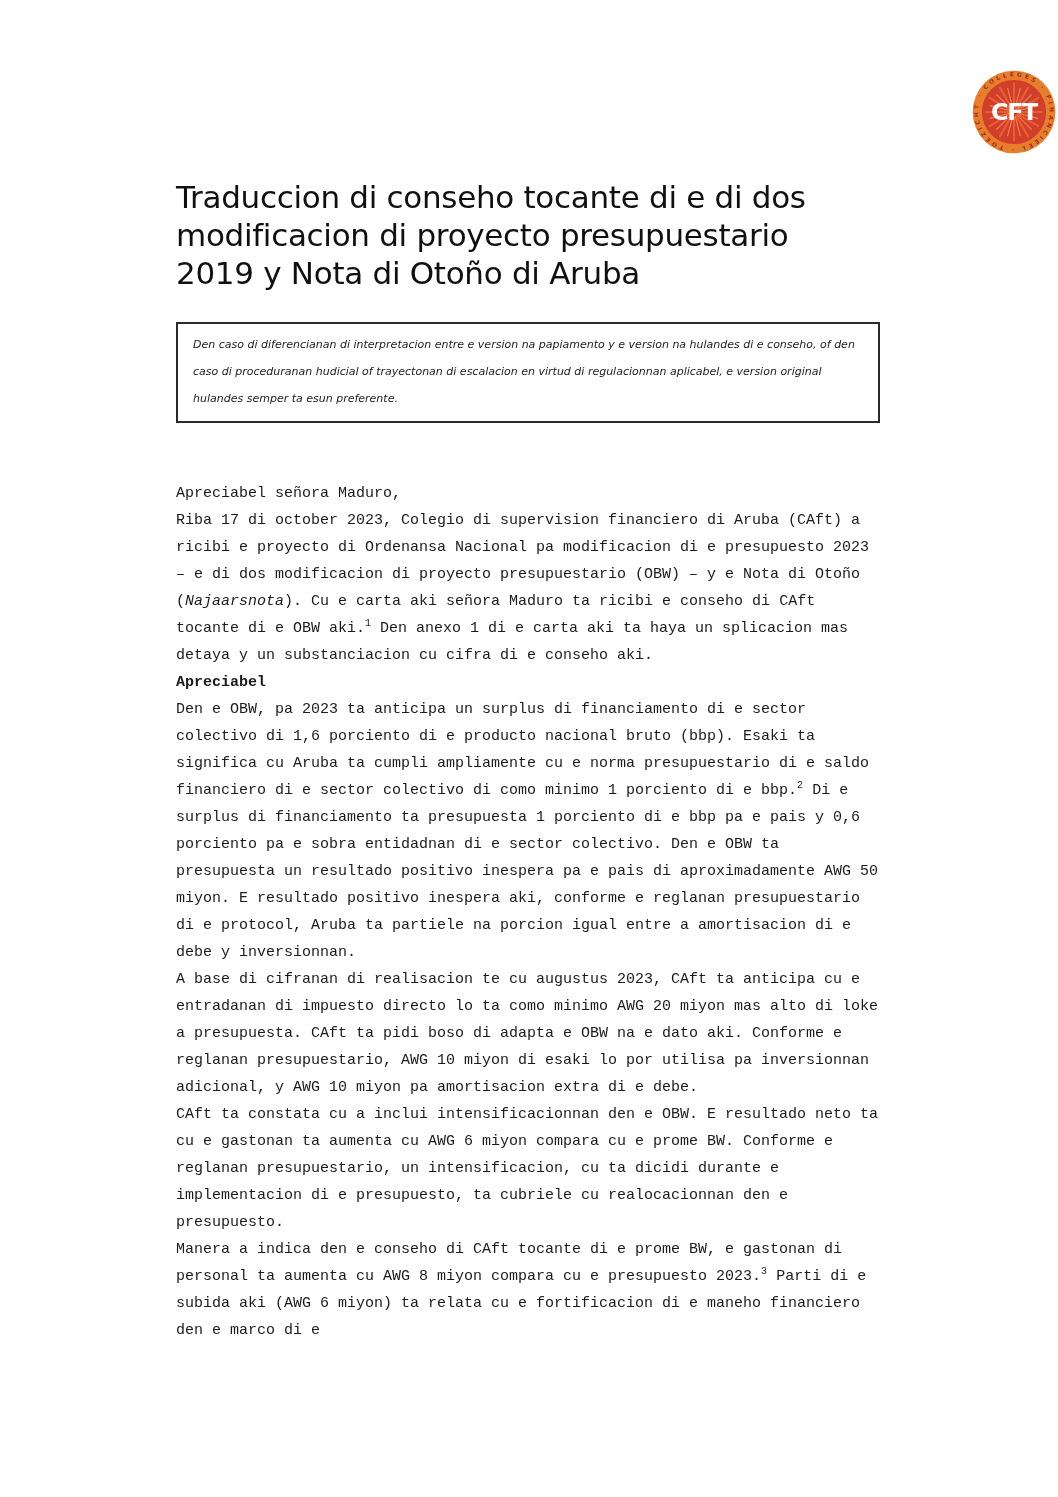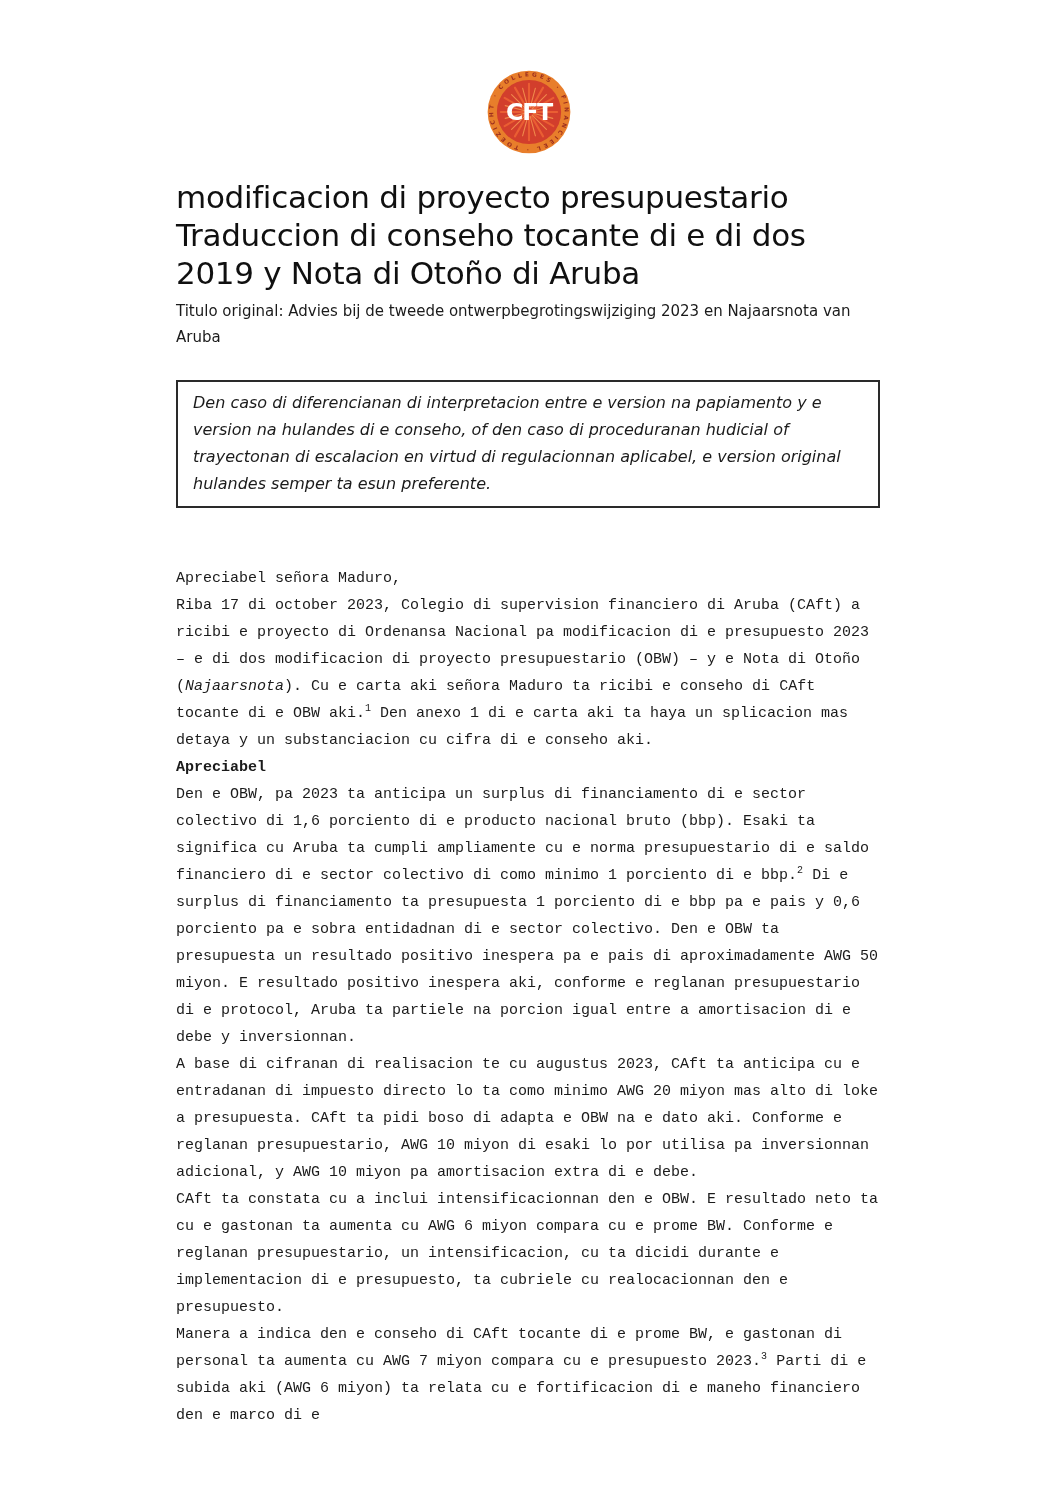--- a/index.html
+++ b/index.html
@@ -4,35 +4,35 @@
 <style>
   html,body { margin:0; padding:0; background:#ffffff; }
   .page {
     position:relative;
     width:1058px; height:1497px;
     background:#ffffff;
     font-family:"DejaVu Sans","Liberation Sans",sans-serif;
     color:#1b1b1b;
     overflow:hidden;
   }
-  .logo-wrap { padding-top:68px; text-align:center; }
+  .logo-wrap { padding-top:68px; text-align:right; }
   svg.logo { width:88px; height:88px; display:inline-block; }
   .content { margin-left:176px; width:706px; }
   h1.title {
     margin:18px 0 6px 0;
     font-size:31px; line-height:38px;
     font-weight:400; color:#101010; letter-spacing:-0.3px;
   }
   .subtitle { margin:2px 0 0 0; font-size:15px; line-height:26px; }
   .disclaimer-box {
     margin-top:30px;
     border:2px solid #2a2a2a;
     padding:7px 15px 9px 15px;
     font-style:italic;
-    font-size:16px; line-height:27px;
+    font-size:11px; line-height:27px;
     width:670px;
   }
   .letter { margin-top:57px; font-size:15px; line-height:27px; }
   .letter p { margin:0;font-family:Liberation Mono, monospace; }
   .gap { margin-top:27px; }
   .heading { font-weight:bold; }
   sup.fn { font-size:10px; line-height:0; vertical-align:super; }
   .it { font-style:italic; }
 </style>
 </head>
@@ -80,42 +80,41 @@
           <textPath href="#ringpath" textLength="247">COLLEGES · FINANCIEEL · TOEZICHT ·</textPath>
         </text>
       </g>
       <text x="50" y="59.5" text-anchor="middle" font-size="27" font-weight="bold" fill="#ffffff" letter-spacing="-1.5" font-family="DejaVu Sans, sans-serif">CFT</text>
     </svg>
   </div>
 
   <div class="content">
 
     <h1 class="title">
+      <div>Traduccion di conseho tocante di e di dos</div>
       <div>modificacion di proyecto presupuestario</div>
-      <div>Traduccion di conseho tocante di e di dos</div>
       <div>2019 y Nota di Otoño di Aruba</div>
     </h1>
 
-    <p class="subtitle">Titulo original: Advies bij de tweede ontwerpbegrotingswijziging 2023 en Najaarsnota van Aruba</p>
 
     <div class="disclaimer-box">
       <span>Den caso di diferencianan di interpretacion entre e version na papiamento y e version na hulandes di e conseho, of den caso di proceduranan hudicial of trayectonan di escalacion en virtud di regulacionnan aplicabel, e version original hulandes semper ta esun preferente.</span>
     </div>
 
     <div class="letter">
 
       <p>Apreciabel señora Maduro,</p>
 
       <p class="gap"><span>Riba 17 di october 2023, Colegio di supervision financiero di Aruba (CAft) a ricibi e proyecto di Ordenansa Nacional pa modificacion di e presupuesto 2023 – e di dos modificacion di proyecto presupuestario (OBW) – y e Nota di Otoño (</span><span class="it">Najaarsnota</span><span>). Cu e carta aki señora Maduro ta ricibi e conseho di CAft tocante di e OBW aki.</span><sup class="fn">1</sup><span> Den anexo 1 di e carta aki ta haya un splicacion mas detaya y un substanciacion cu cifra di e conseho aki.</span></p>
 
       <p class="gap heading">Apreciabel</p>
 
       <p><span>Den e OBW, pa 2023 ta anticipa un surplus di financiamento di e sector colectivo di 1,6 porciento di e producto nacional bruto (bbp). Esaki ta significa cu Aruba ta cumpli ampliamente cu e norma presupuestario di e saldo financiero di e sector colectivo di como minimo 1 porciento di e bbp.</span><sup class="fn">2</sup><span> Di e surplus di financiamento ta presupuesta 1 porciento di e bbp pa e pais y 0,6 porciento pa e sobra entidadnan di e sector colectivo. Den e OBW ta presupuesta un resultado positivo inespera pa e pais di aproximadamente AWG 50 miyon. E resultado positivo inespera aki, conforme e reglanan presupuestario di e protocol, Aruba ta partiele na porcion igual entre a amortisacion di e debe y inversionnan.</span></p>
 
       <p class="gap">A base di cifranan di realisacion te cu augustus 2023, CAft ta anticipa cu e entradanan di impuesto directo lo ta como minimo AWG 20 miyon mas alto di loke a presupuesta. CAft ta pidi boso di adapta e OBW na e dato aki. Conforme e reglanan presupuestario, AWG 10 miyon di esaki lo por utilisa pa inversionnan adicional, y AWG 10 miyon pa amortisacion extra di e debe.</p>
 
       <p class="gap">CAft ta constata cu a inclui intensificacionnan den e OBW. E resultado neto ta cu e gastonan ta aumenta cu AWG 6 miyon compara cu e prome BW. Conforme e reglanan presupuestario, un intensificacion, cu ta dicidi durante e implementacion di e presupuesto, ta cubriele cu realocacionnan den e presupuesto.</p>
 
-      <p><span>Manera a indica den e conseho di CAft tocante di e prome BW, e gastonan di personal ta aumenta cu AWG 7 miyon compara cu e presupuesto 2023.</span><sup class="fn">3</sup><span> Parti di e subida aki (AWG 6 miyon) ta relata cu e fortificacion di e maneho financiero den e marco di e</span></p>
+      <p><span>Manera a indica den e conseho di CAft tocante di e prome BW, e gastonan di personal ta aumenta cu AWG 8 miyon compara cu e presupuesto 2023.</span><sup class="fn">3</sup><span> Parti di e subida aki (AWG 6 miyon) ta relata cu e fortificacion di e maneho financiero den e marco di e</span></p>
 
     </div>
   </div>
 </div>
 
 </body></html>

